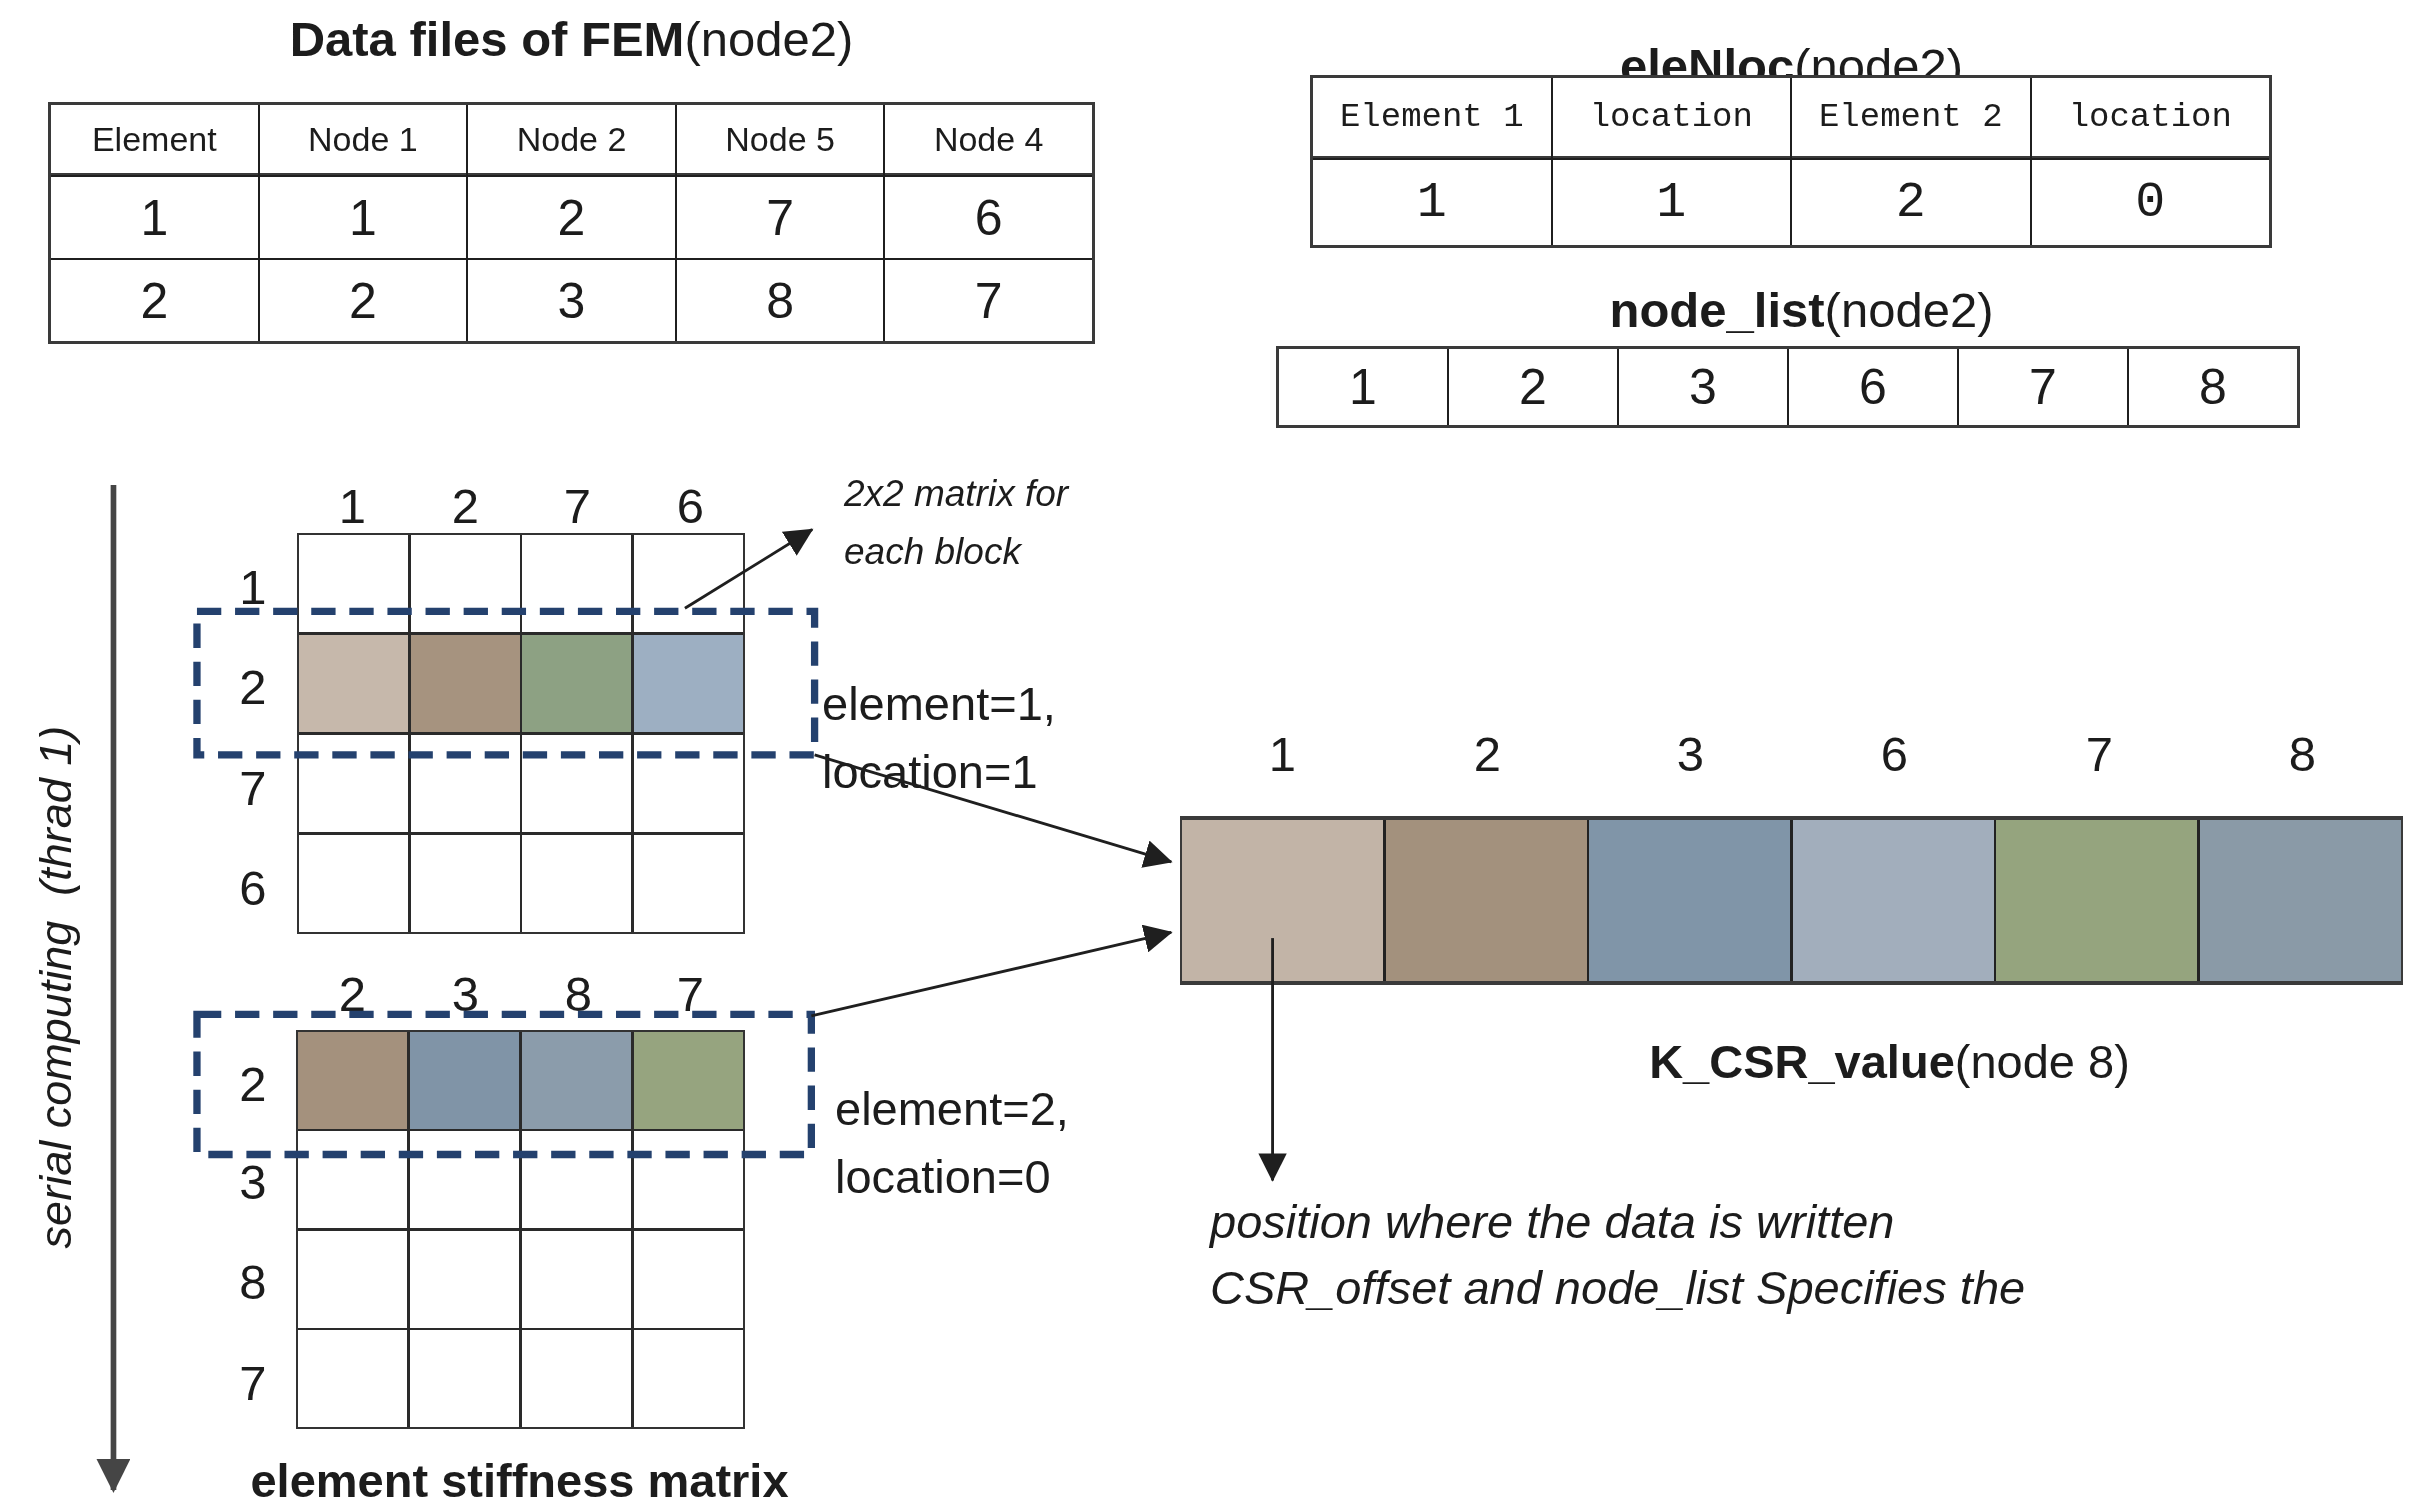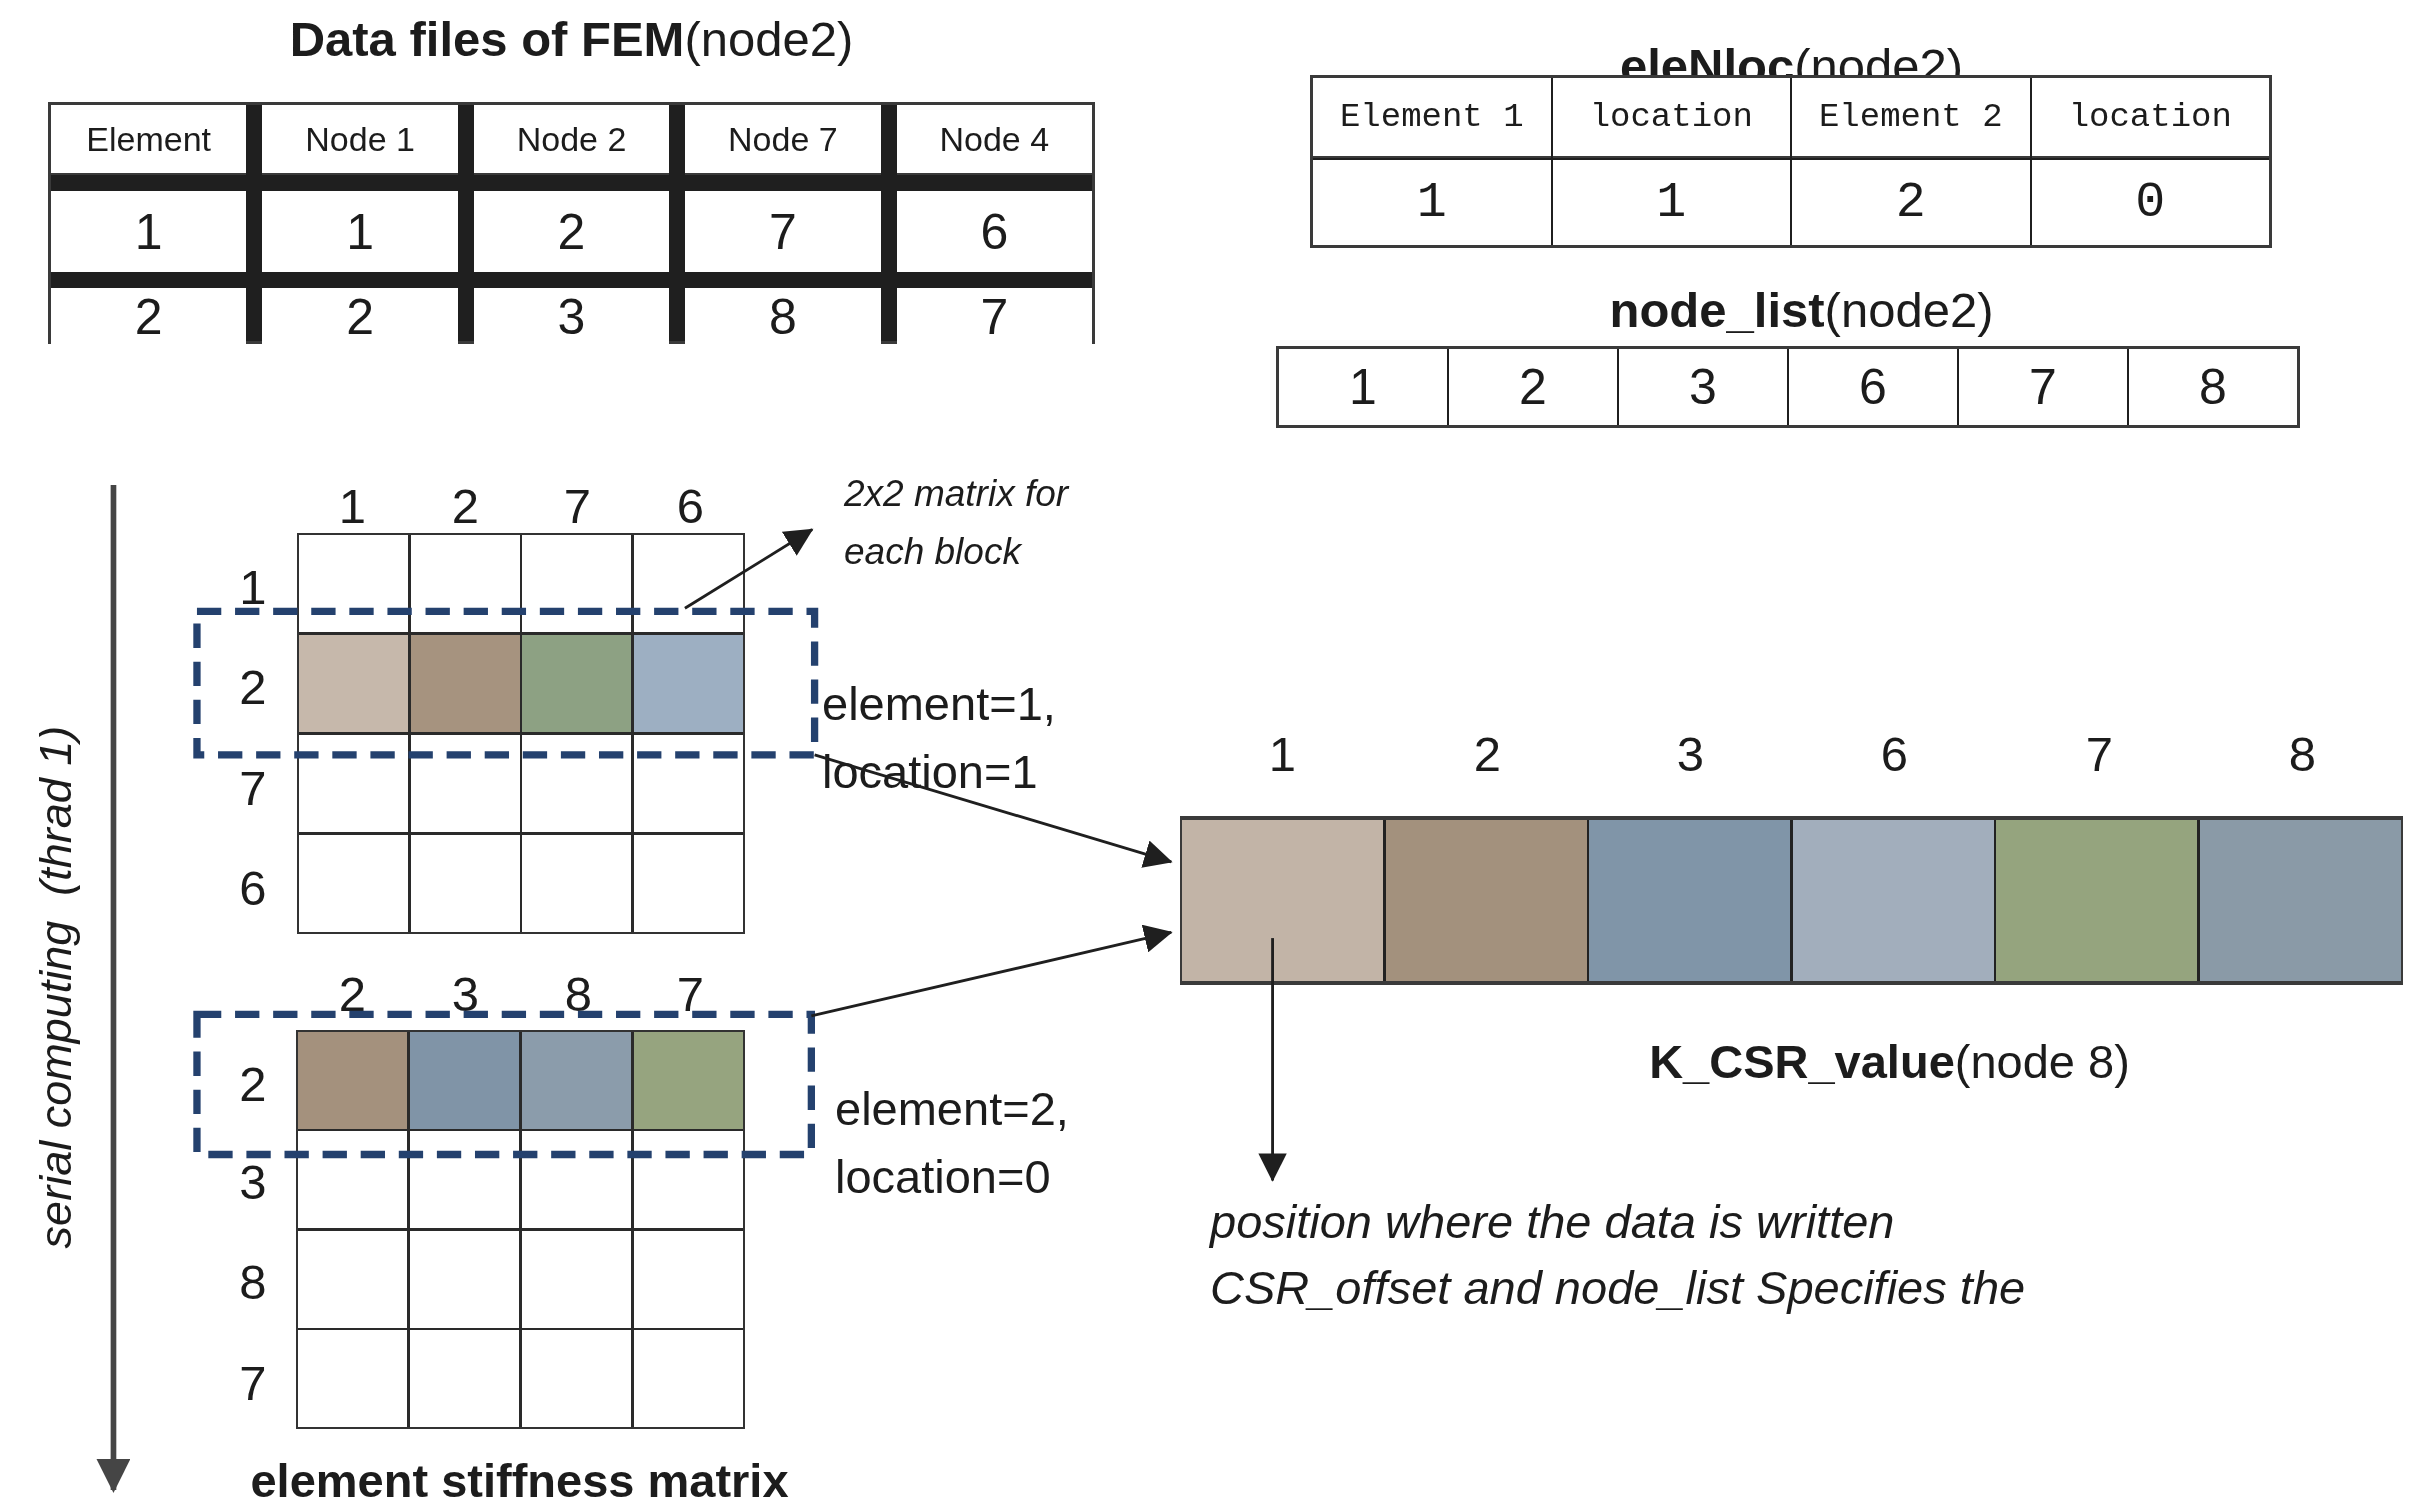--- a/index.html
+++ b/index.html
@@ -32,25 +32,25 @@
   .serial{font-style:italic;font-size:45px;white-space:pre;text-align:center;}
   svg{position:absolute;left:0;top:0;pointer-events:none;}
 </style>
 </head>
 <body>
 
 <div id="stage">
 
   <div class="abs title" style="left:162px;top:11.3px;width:819px;"><b>Data files of FEM</b><span class="norm">(node2)</span></div>
 
-  <div class="abs dtable" style="left:48px;top:102px;width:1041px;height:236px;grid-template-columns:repeat(5,1fr);grid-template-rows:70px 81px 1fr;gap:16px;">
+  <div class="abs dtable" style="left:48px;top:102px;width:1041px;height:236px;grid-template-columns:repeat(5,1fr);grid-template-rows:70px 81px 1fr;">
     <div class="cell hcell hrow">Element</div>
     <div class="cell hcell hrow">Node 1</div>
     <div class="cell hcell hrow">Node 2</div>
-    <div class="cell hcell hrow">Node 7</div>
+    <div class="cell hcell hrow">Node 5</div>
     <div class="cell hcell hrow">Node 4</div>
     <div class="cell ncell">1</div>
     <div class="cell ncell">1</div>
     <div class="cell ncell">2</div>
     <div class="cell ncell">7</div>
     <div class="cell ncell">6</div>
     <div class="cell ncell">2</div>
     <div class="cell ncell">2</div>
     <div class="cell ncell">3</div>
     <div class="cell ncell">8</div>

